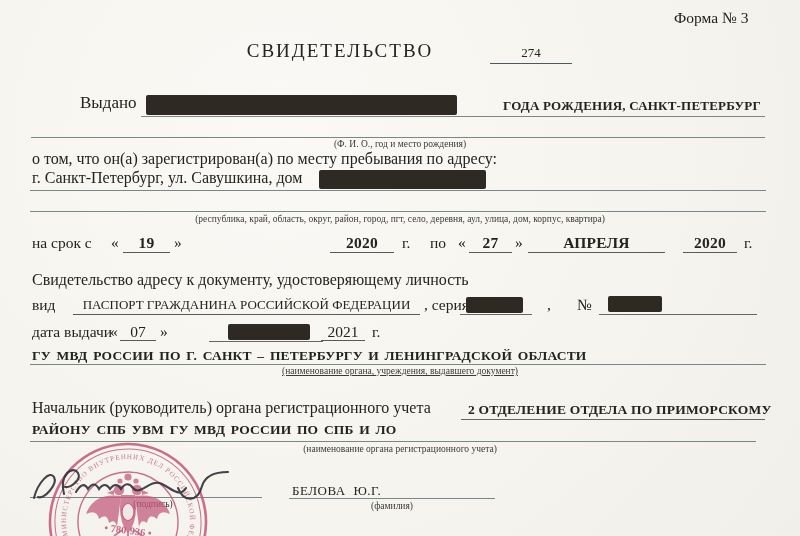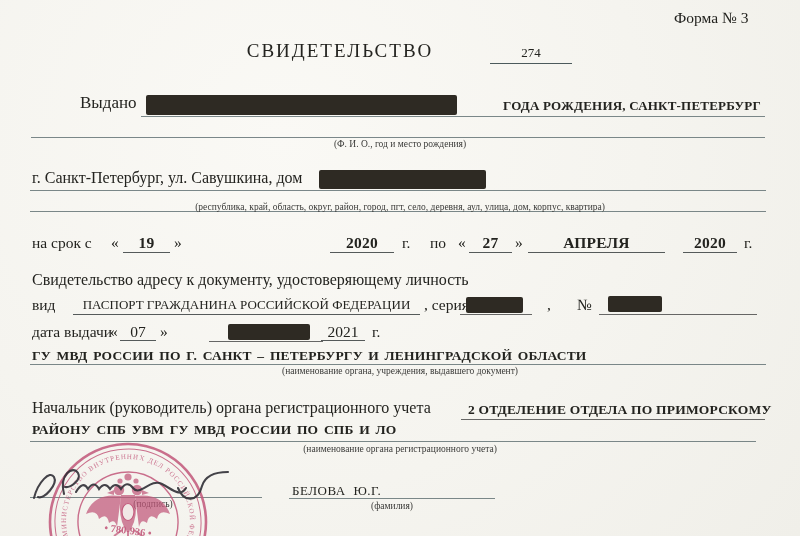--- a/index.html
+++ b/index.html
@@ -31,25 +31,26 @@
   <div class="abs" style="top:40px;left:180px;width:320px;text-align:center;font-size:19px;letter-spacing:2px;">СВИДЕТЕЛЬСТВО</div>
   <div class="abs" style="top:45px;left:490px;width:82px;text-align:center;font-size:13px;border-bottom:1px solid #4c5a5c;padding-bottom:2px;">274</div>
 
   <div class="abs" style="top:93px;left:80px;font-size:17px;">Выдано</div>
   <div class="bar" style="top:95px;left:146px;width:311px;height:20px;"></div>
   <div class="abs typed t13" style="top:98px;left:461px;margin-left:42px;">ГОДА РОЖДЕНИЯ, САНКТ-ПЕТЕРБУРГ</div>
   <div class="hline" style="top:116px;left:141px;width:624px;"></div>
   <div class="hline" style="top:137px;left:31px;width:734px;"></div>
   <div class="abs cap" style="top:139px;left:240px;width:320px;">(Ф. И. О., год и место рождения)</div>
 
+  <div class="abs t16" style="top:150px;left:32px;">о том, что он(а) зарегистрирован(а) по месту пребывания по адресу:</div>
   <div class="abs t16" style="top:169px;left:32px;">г. Санкт-Петербург, ул. Савушкина, дом</div>
   <div class="bar" style="top:170px;left:319px;width:167px;height:19px;"></div>
   <div class="hline" style="top:190px;left:30px;width:736px;"></div>
   <div class="hline" style="top:211px;left:30px;width:736px;"></div>
-  <div class="abs cap" style="top:202px;left:90px;width:620px;">(республика, край, область, округ, район, город, пгт, село, деревня, аул, улица, дом, корпус, квартира)</div>
+  <div class="abs cap" style="top:214px;left:90px;width:620px;">(республика, край, область, округ, район, город, пгт, село, деревня, аул, улица, дом, корпус, квартира)</div>
 
   <div class="abs t15" style="top:234px;left:32px;">на срок с</div>
   <div class="abs t15" style="top:234px;left:111px;">«</div>
   <div class="blank typed t15" style="top:234px;left:123px;width:47px;height:18px;">19</div>
   <div class="abs t15" style="top:234px;left:174px;">»</div>
   <div class="blank typed t15" style="top:234px;left:330px;width:64px;height:18px;">2020</div>
   <div class="abs t15" style="top:234px;left:402px;">г.</div>
   <div class="abs t15" style="top:234px;left:430px;">по</div>
   <div class="abs t15" style="top:234px;left:458px;">«</div>
   <div class="blank typed t15" style="top:234px;left:469px;width:43px;height:18px;">27</div>
@@ -74,21 +75,21 @@
   <div class="abs t15" style="top:323px;left:110px;">«</div>
   <div class="blank t15" style="top:323px;left:120px;width:36px;height:17px;">07</div>
   <div class="abs t15" style="top:323px;left:160px;">»</div>
   <div class="bar" style="top:324px;left:228px;width:82px;height:16px;"></div>
   <div class="hline vline-dark" style="top:341px;left:209px;width:114px;"></div>
   <div class="blank t15" style="top:323px;left:321px;width:44px;height:17px;">2021</div>
   <div class="abs t15" style="top:323px;left:372px;">г.</div>
 
   <div class="abs typed" style="top:348px;left:32px;font-size:13.5px;word-spacing:2px;">ГУ  МВД  РОССИИ  ПО  Г. САНКТ – ПЕТЕРБУРГУ  И  ЛЕНИНГРАДСКОЙ ОБЛАСТИ</div>
   <div class="hline" style="top:364px;left:30px;width:736px;"></div>
-  <div class="abs cap" style="top:366px;left:195px;width:410px;">(наименование органа, учреждения, выдавшего документ)</div>
+  <div class="abs cap" style="top:366px;left:195px;width:410px;text-decoration:underline;">(наименование органа, учреждения, выдавшего документ)</div>
 
   <div class="abs t16" style="top:399px;left:32px;">Начальник (руководитель) органа регистрационного учета</div>
   <div class="abs typed" style="top:402px;left:468px;font-size:13.5px;">2 ОТДЕЛЕНИЕ ОТДЕЛА  ПО ПРИМОРСКОМУ</div>
   <div class="hline vline-dark" style="top:419px;left:461px;width:304px;"></div>
   <div class="abs typed" style="top:422px;left:32px;font-size:13.5px;word-spacing:2px;">РАЙОНУ СПБ УВМ  ГУ  МВД РОССИИ  ПО СПБ  И  ЛО</div>
   <div class="hline" style="top:441px;left:30px;width:726px;"></div>
   <div class="abs cap" style="top:444px;left:190px;width:420px;">(наименование органа регистрационного учета)</div>
 
   <div class="hline" style="top:497px;left:30px;width:232px;"></div>
   <div class="abs cap" style="top:499px;left:118px;width:70px;">(подпись)</div>

